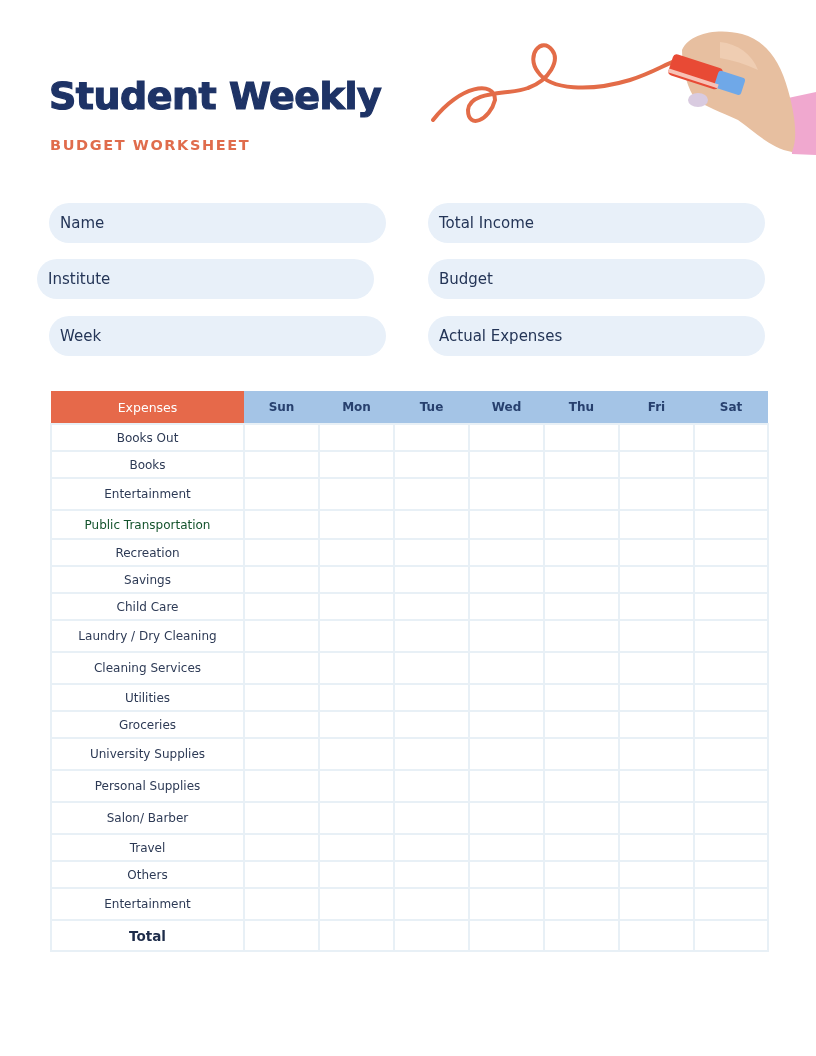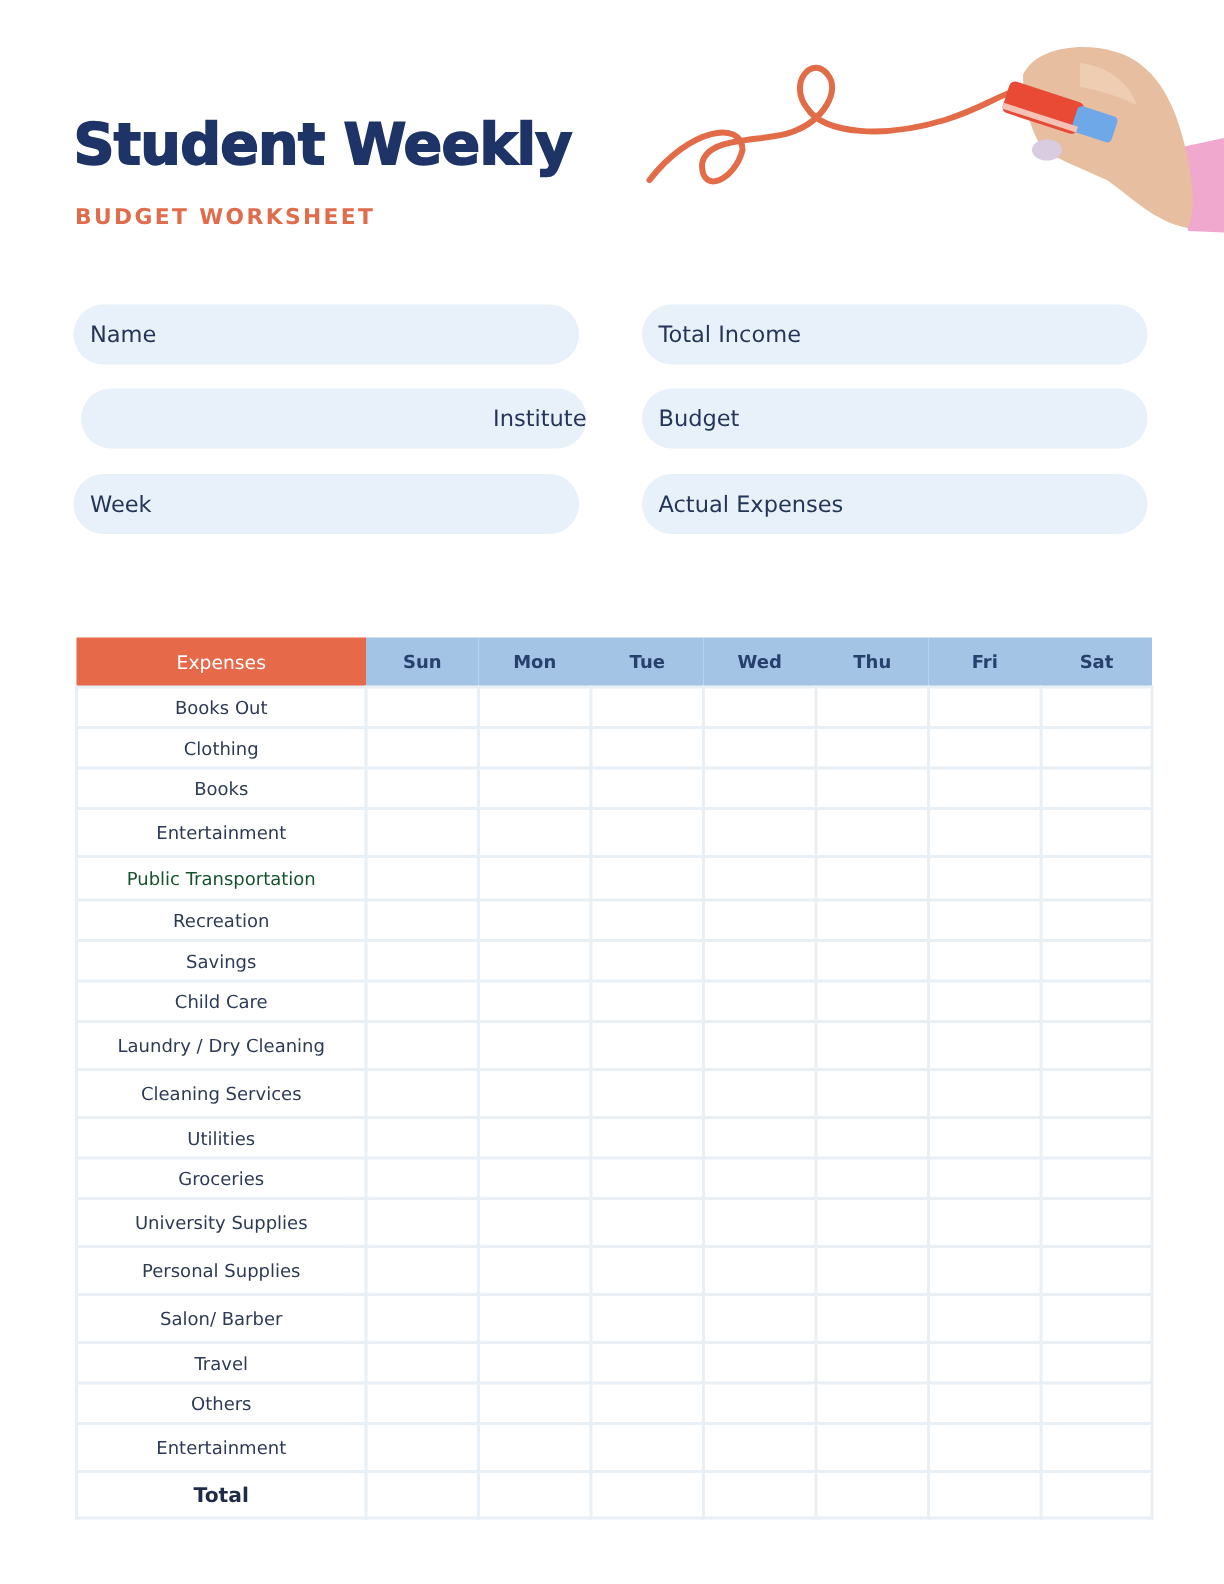--- a/index.html
+++ b/index.html
@@ -28,21 +28,20 @@
       display: flex; align-items: center;
       font-family: "DejaVu Sans", sans-serif; font-size: 15px; color: #243557;
     }
     .field .lbl { white-space: nowrap; }
 
     table.budget {
       position: absolute; left: 50px; top: 391px;
       border-collapse: collapse; table-layout: fixed;
       width: 717px;
       font-family: "DejaVu Sans", sans-serif;
-      margin-top: 34px;
     }
     table.budget th {
       height: 33px; font-size: 12px; font-weight: bold;
       color: #27406e; background: #a4c4e6; text-align: center;
       padding: 0; border: none;
     }
     table.budget th.exp { background: #e6694a; color: #ffffff; font-weight: normal; font-size: 12.5px; }
     table.budget td {
       border: 2px solid #e8f0f6; padding: 0;
       font-size: 12px; color: #2d3a55; text-align: center;
@@ -75,21 +74,21 @@
       <rect x="296" y="46" width="28" height="18" rx="3" fill="#6fa8e8"></rect>
       <rect x="248" y="60" width="52" height="4" fill="#f7c2b6"></rect>
     </g>
 
     <ellipse cx="278" cy="80" rx="10" ry="7" fill="#d9cbe0"></ellipse>
   </svg>
 
   <div class="field" style="left:49px;top:203px;width:337px;">
     <span class="lbl">Name</span>
   </div>
-  <div class="field" style="left:54px;top:259px;width:337px;justify-content:flex-end;">
+  <div class="field" style="left:37px;top:259px;width:337px;">
     <span class="lbl">Institute</span>
   </div>
   <div class="field" style="left:49px;top:316px;width:337px;">
     <span class="lbl">Week</span>
   </div>
 
   <div class="field" style="left:428px;top:203px;width:337px;">
     <span class="lbl">Total Income</span>
   </div>
   <div class="field" style="left:428px;top:259px;width:337px;">
@@ -127,30 +126,20 @@
           <td class="label">Books Out</td>
           <td></td>
           <td></td>
           <td></td>
           <td></td>
           <td></td>
           <td></td>
           <td></td>
         </tr>
         <tr style="height: 27px;">
-          <td class="label">Clothing</td>
-          <td></td>
-          <td></td>
-          <td></td>
-          <td></td>
-          <td></td>
-          <td></td>
-          <td></td>
-        </tr>
-        <tr style="height: 27px;">
           <td class="label">Books</td>
           <td></td>
           <td></td>
           <td></td>
           <td></td>
           <td></td>
           <td></td>
           <td></td>
         </tr>
         <tr style="height: 32px;">

